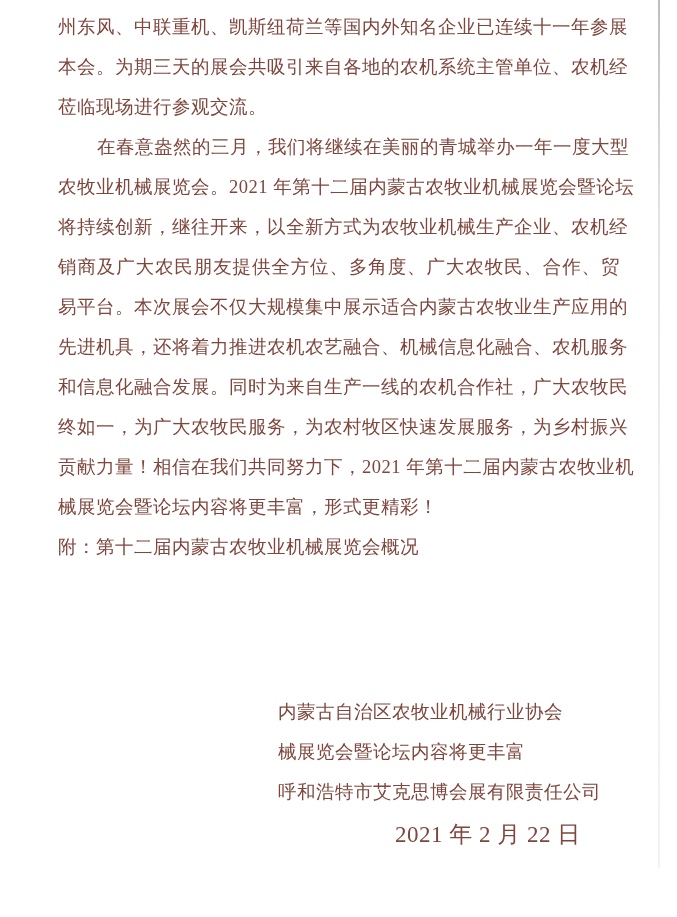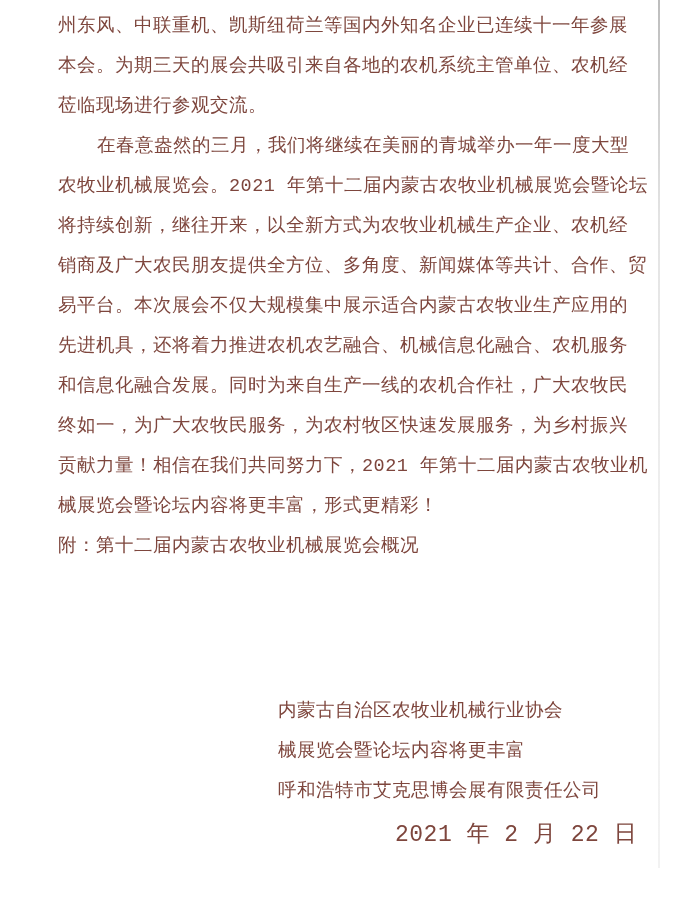--- a/index.html
+++ b/index.html
@@ -6,21 +6,21 @@
     margin: 0;
     padding: 0;
     background: #ffffff;
   }
   .page {
     position: relative;
     width: 677px;
     height: 917px;
     background: #ffffff;
     overflow: hidden;
-    font-family: Liberation Mono, monospace;
+    font-family: Liberation Serif, serif;
     color: #7e463d;
   }
   .body-text {
     position: absolute;
     left: 58px;
     top: 7px;
     width: 562px;
   }
   .line {
     height: 40px;
@@ -73,21 +73,21 @@
 
 <div class="page">
 
   <div class="body-text">
       <div class="line">州东风、中联重机、凯斯纽荷兰等国内外知名企业已连续十一年参展</div>
       <div class="line">本会。为期三天的展会共吸引来自各地的农机系统主管单位、农机经</div>
       <div class="line flush">莅临现场进行参观交流。</div>
       <div class="line indent">在春意盎然的三月，我们将继续在美丽的青城举办一年一度大型</div>
       <div class="line">农牧业机械展览会。2021 年第十二届内蒙古农牧业机械展览会暨论坛</div>
       <div class="line">将持续创新，继往开来，以全新方式为农牧业机械生产企业、农机经</div>
-      <div class="line">销商及广大农民朋友提供全方位、多角度、新闻媒体等共计、合作、贸</div>
+      <div class="line">销商及广大农民朋友提供全方位、多角度、广大农牧民、合作、贸</div>
       <div class="line">易平台。本次展会不仅大规模集中展示适合内蒙古农牧业生产应用的</div>
       <div class="line">先进机具，还将着力推进农机农艺融合、机械信息化融合、农机服务</div>
       <div class="line">和信息化融合发展。同时为来自生产一线的农机合作社，广大农牧民</div>
       <div class="line">终如一，为广大农牧民服务，为农村牧区快速发展服务，为乡村振兴</div>
       <div class="line">贡献力量！相信在我们共同努力下，2021 年第十二届内蒙古农牧业机</div>
       <div class="line flush">械展览会暨论坛内容将更丰富，形式更精彩！</div>
       <div class="line flush">附：第十二届内蒙古农牧业机械展览会概况</div>
     </div>
 
   <div class="signatures">

